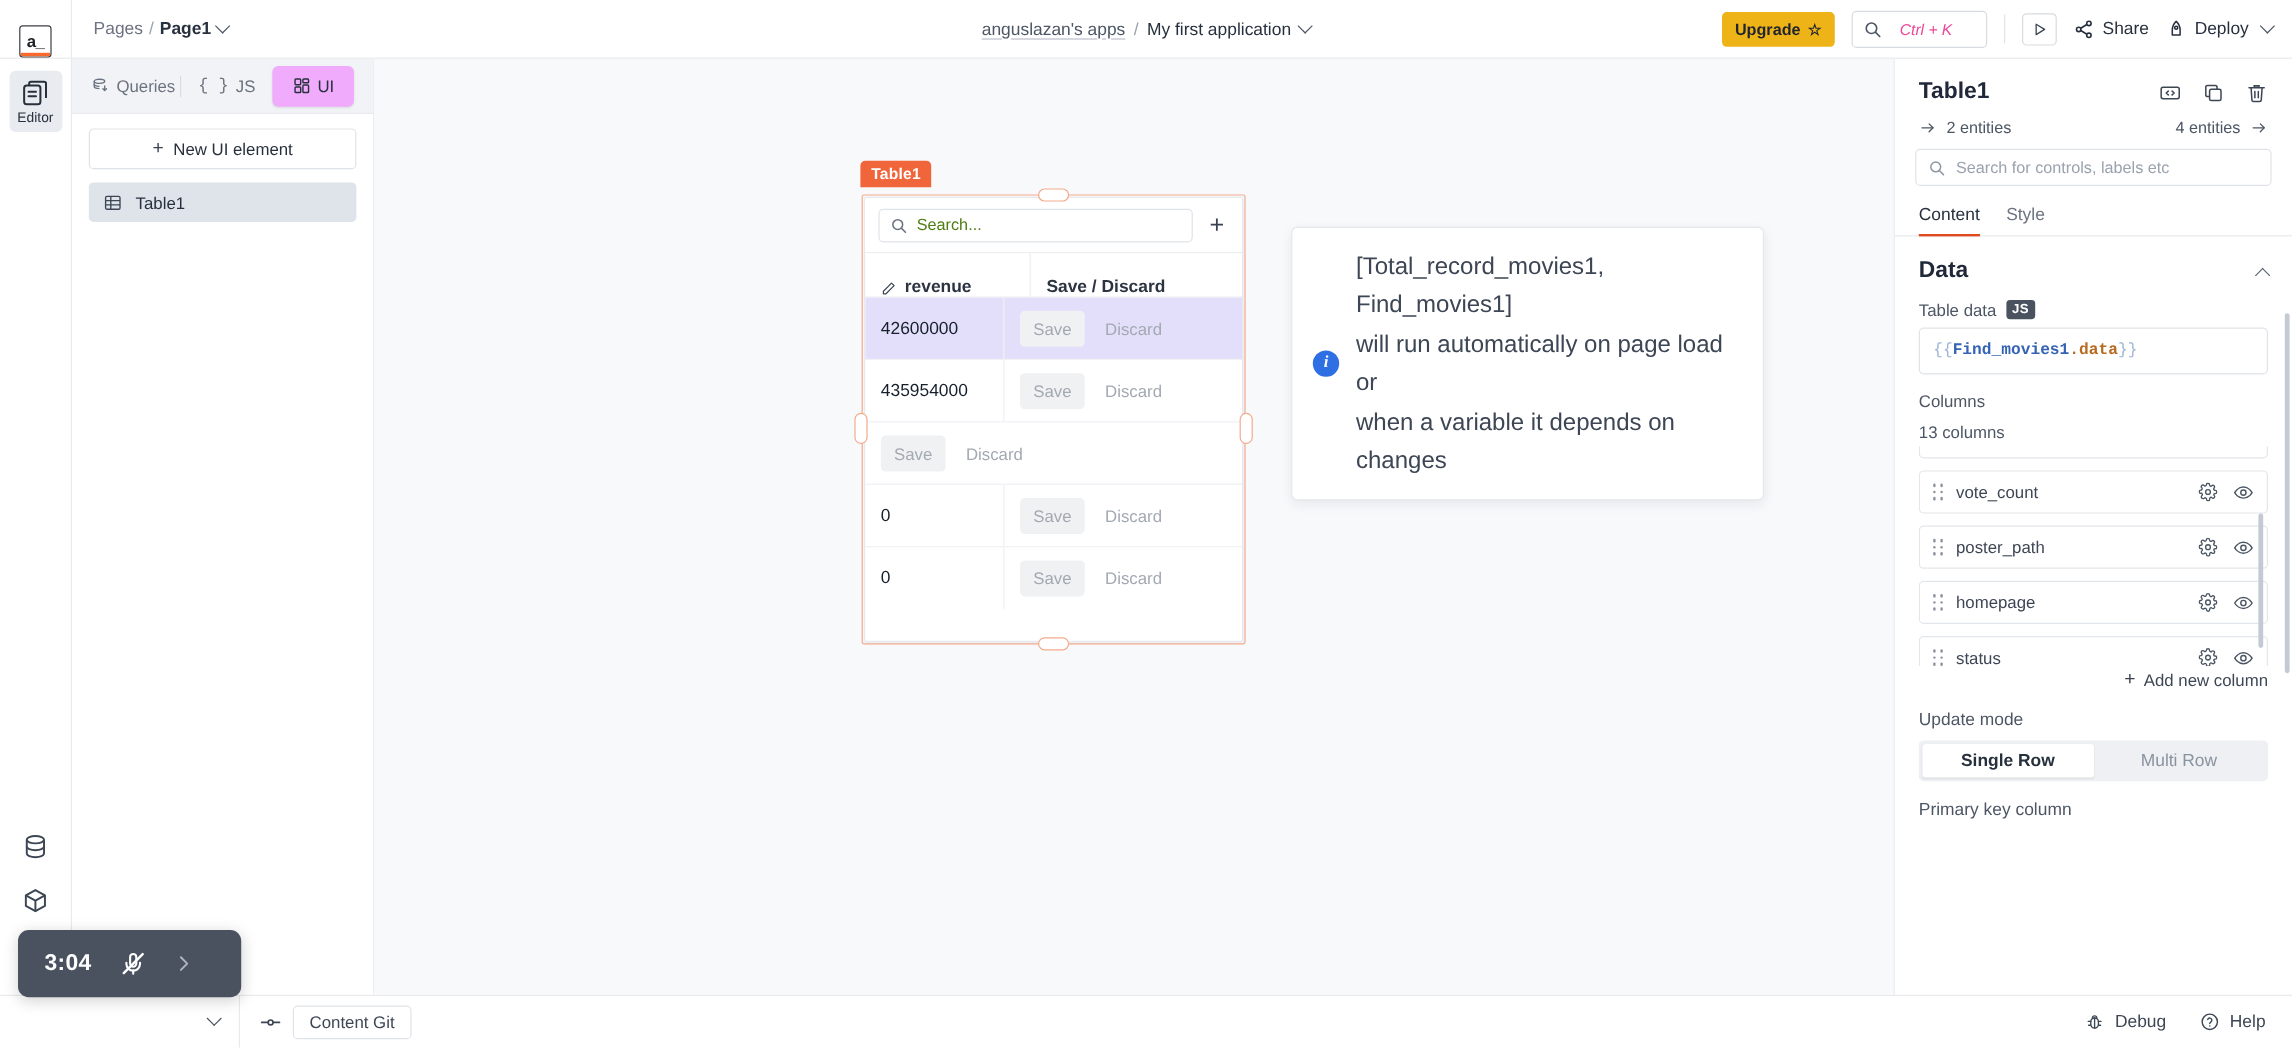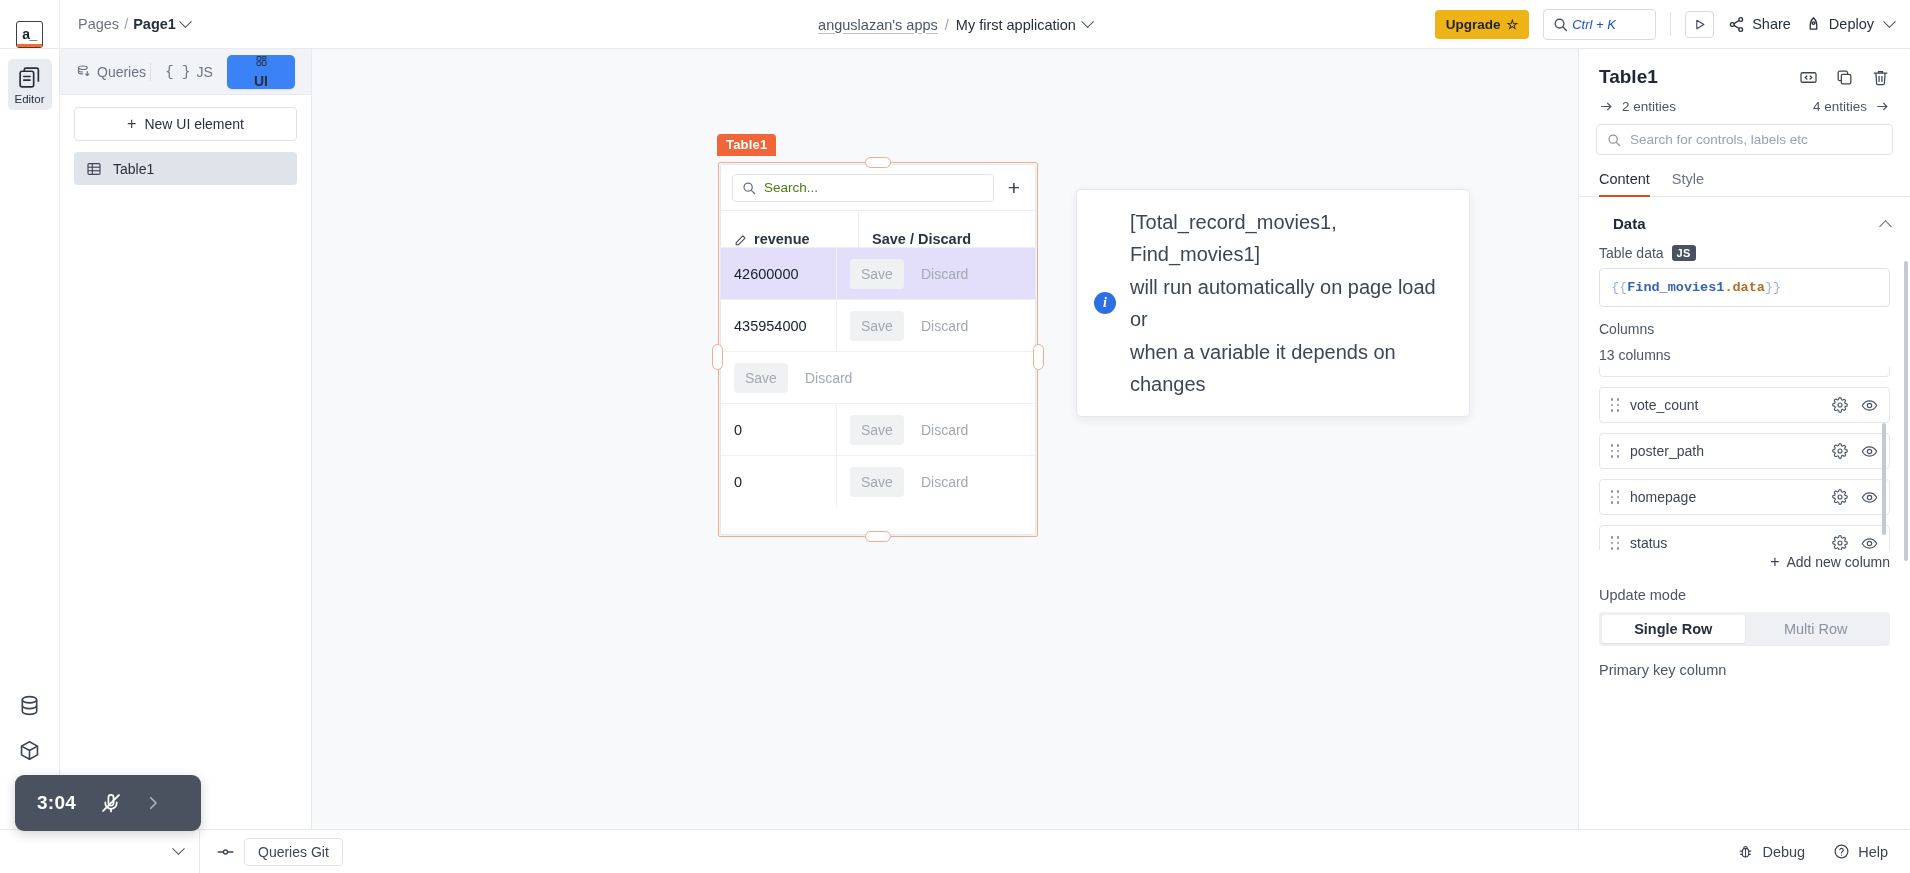--- a/index.html
+++ b/index.html
@@ -58,22 +58,22 @@
     margin-left: auto; display: flex; align-items: center; gap: 14px; padding-right: 16px;
   }
   .upgrade-btn {
     background: #eeb417; color: #1f2430; font-size: 13.5px; font-weight: 600;
     border: none; border-radius: 4px; height: 29px; padding: 0 11px;
     display: flex; align-items: center; gap: 6px; cursor: pointer;
   }
   .star { font-size: 13px; }
   .omnisearch {
     width: 113px; height: 31px; border: 1px solid #d7dbe0; border-radius: 4px;
-    display: flex; align-items: center; gap: 4px; padding: 0 9px;
-    color: #1d4ed8; font-size: 13px; font-style: italic; cursor: pointer; background: #fff;
+    display: flex; align-items: center; gap: 15px; padding: 0 9px;
+    color: #ec4899; font-size: 13px; font-style: italic; cursor: pointer; background: #fff;
   }
   .vdiv { width: 1px; height: 24px; background: #e1e4e8; }
   .play-btn {
     width: 29px; height: 27px; border: 1px solid #d7dbe0; border-radius: 4px;
     display: flex; align-items: center; justify-content: center; cursor: pointer; background: #fff;
   }
   .tb-action { display: flex; align-items: center; gap: 7px; font-size: 14.5px; color: #27303d; font-weight: 500; cursor: pointer; }
   .deploy-chev { display: inline-block; width: 9px; height: 9px; border-right: 1.6px solid #4c5664; border-bottom: 1.6px solid #4c5664; transform: rotate(45deg) translate(-2px,-2px); margin-left: 4px; }
 
   
@@ -100,21 +100,21 @@
     display: flex; flex-direction: column;
   }
   .seg-row {
     height: 46px; display: flex; align-items: center; gap: 4px;
     background: #f1f3f6; padding: 5px 16px; border-bottom: 1px solid #e8eaed;
   }
   .seg {
     flex: 1; height: 34px; border-radius: 5px; display: flex; align-items: center; justify-content: center;
     gap: 6px; font-size: 14px; color: #6b7280; cursor: pointer; background: transparent;
   }
-  .seg.active { background: #3b82f6; color: #27303d; box-shadow: 0 1px 2px rgba(0,0,0,.09); font-weight: 700; flex-direction: column; }
+  .seg.active { background: #f0abfc; color: #27303d; box-shadow: 0 1px 2px rgba(0,0,0,.09); font-weight: 400; }
   .seg-sep { width: 1px; height: 18px; background: #d9dde3; }
 
   .new-el-btn {
     margin: 12px 14px 8px; height: 34px; border: 1px solid #dfe3e8; border-radius: 4px;
     display: flex; align-items: center; justify-content: center; gap: 8px;
     font-size: 14px; color: #27303d; cursor: pointer; background: #fff;
   }
   .plus-sign { font-size: 16px; line-height: 1; color: #3a4250; }
   .entity-row {
     margin: 3px 14px; height: 33px; border-radius: 4px; display: flex; align-items: center;
@@ -214,21 +214,21 @@
     font-size: 13.5px; color: #9aa2ae; cursor: text;
   }
 
   .tabs { display: flex; gap: 22px; padding: 16px 20px 0; border-bottom: 1px solid #e8eaed; }
   .tab { font-size: 14.5px; color: #6b7280; padding-bottom: 9px; cursor: pointer; position: relative; }
   .tab.active { color: #27303d; }
   .tab.active::after { content: ""; position: absolute; left: 0; right: 0; bottom: -1px; height: 2.5px; background: #dd4b1e; }
 
   .pane-scroll { flex: 1; overflow: hidden; position: relative; }
   .sec-head { display: flex; align-items: center; padding: 18px 20px 0; }
-  .sec-title { font-size: 15px; font-weight: 600; color: #20283a; margin-left: 14px; }
+  .sec-title { font-size: 19px; font-weight: 600; color: #20283a; }
   .caret-up { margin-left: auto; width: 9px; height: 9px; border-left: 1.6px solid #5b6573; border-top: 1.6px solid #5b6573; transform: rotate(45deg); position: relative; top: 3px; cursor: pointer; }
 
   .field { padding: 13px 20px 0; }
   .field-label { display: flex; align-items: center; gap: 8px; font-size: 14px; color: #4c5664; margin-bottom: 7px; }
   .js-badge { background: #4a5260; color: #fff; font-size: 11px; font-weight: 700; border-radius: 3px; padding: 2px 5px; letter-spacing: .3px; cursor: pointer; }
   .code-input {
     height: 39px; border: 1px solid #dfe3e8; border-radius: 4px; background: #fff;
     display: flex; align-items: center; padding: 0 11px;
     font-family: "Liberation Mono", monospace; font-size: 13.5px; cursor: text;
   }
@@ -737,21 +737,21 @@
     <div class="bb-left">
       <div class="bb-seg" style="width:200px;justify-content:flex-end;">
         <span class="chev"></span>
       </div>
       <div class="bb-seg" style="border-right:none;">
         <svg width="19" height="14" viewBox="0 0 24 18" fill="none" stroke="#3d4654" stroke-width="1.8">
           <circle cx="12" cy="9" r="2.6"></circle>
           <line x1="2.5" y1="9" x2="9" y2="9" stroke-linecap="round"></line>
           <line x1="15" y1="9" x2="21.5" y2="9" stroke-linecap="round"></line>
         </svg>
-        <span style="border:1px solid #dfe3e8;border-radius:4px;padding:5px 13px;">Queries Git</span>
+        <span style="border:1px solid #dfe3e8;border-radius:4px;padding:5px 13px;">Content Git</span>
       </div>
     </div>
     <div class="bb-right">
       <div class="bb-item">
         <svg width="17" height="17" viewBox="0 0 24 24" fill="none" stroke="#3d4654" stroke-width="1.6">
           <rect x="7.5" y="7.5" width="9" height="12" rx="4.5"></rect>
           <path d="M9.5 7.5c0-1.4 1.1-2.5 2.5-2.5s2.5 1.1 2.5 2.5" stroke-linecap="round"></path>
           <path d="M7.5 11.5H4.5M16.5 11.5h3M7.5 16H5M16.5 16H19M12 7.5v12" stroke-linecap="round"></path>
         </svg>
         <span>Debug</span>

